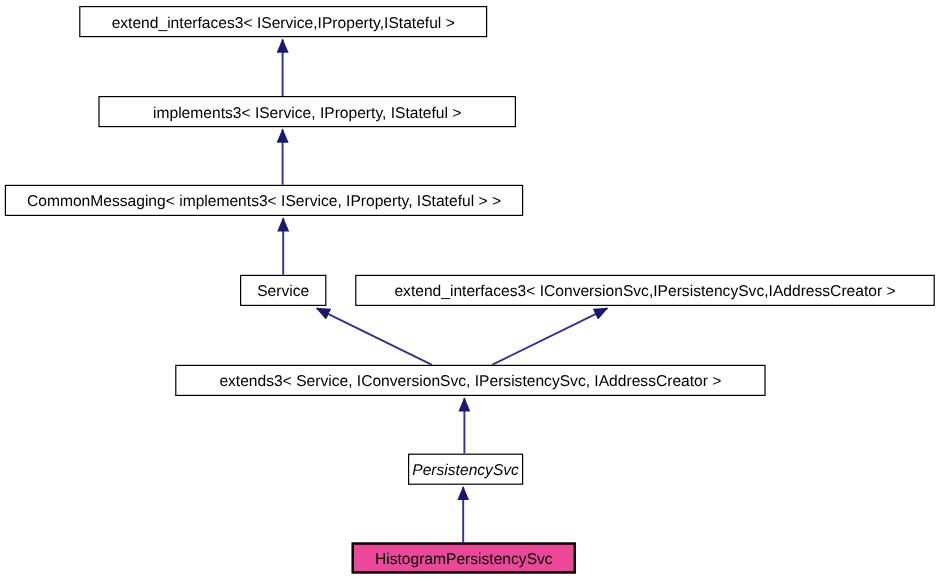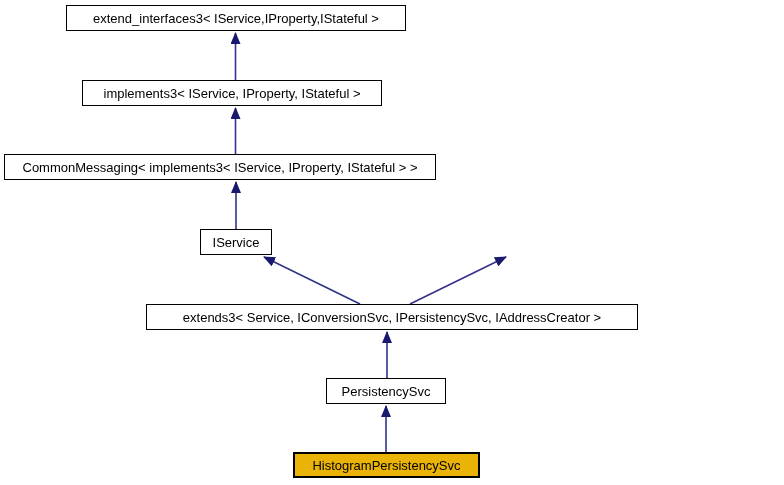--- a/index.html
+++ b/index.html
@@ -23,31 +23,31 @@
     background: #ffffff;
     color: #000000;
     display: flex;
     align-items: center;
     justify-content: center;
     font-size: 13px;
     white-space: nowrap;
     cursor: pointer;
   }
   .node.highlighted {
-    background: #eab308;
+    background: #ec4899;
     border-width: 2px;
     cursor: default;
   }
   #n0 { left: 66px;  top: 5px;   width: 340px; }
-  #n1 { left: 82px;  top: 80px;  width: 300px; text-align: right; }
+  #n1 { left: 82px;  top: 80px;  width: 348px; text-align: right; }
   #n2 { left: 4px;   top: 154px; width: 432px; }
   #n3 { left: 200px; top: 229px; width: 72px;  }
   #n4 { left: 296px; top: 229px; width: 483px; }
   #n5 { left: 146px; top: 304px; width: 492px; }
-  #n6 { left: 326px; top: 378px; width: 120px; }
+  #n6 { left: 340px; top: 378px; width: 96px; font-style: italic; }
   #n7 { left: 293px; top: 452px; width: 187px; }
   .edges-layer {
     position: absolute;
     left: 0;
     top: 0;
     width: 784px;
     height: 485px;
     pointer-events: none;
   }
   .edge {
@@ -75,22 +75,23 @@
     <line class="edge" x1="387" y1="378" x2="387" y2="332" marker-end="url(#arrowhead)"></line>
     <line class="edge" x1="386" y1="452" x2="386" y2="406" marker-end="url(#arrowhead)"></line>
   </svg>
 
   <div id="n0" class="node">extend_interfaces3&lt; IService,IProperty,IStateful &gt;</div>
 
   <div id="n1" class="node">implements3&lt; IService, IProperty, IStateful &gt;</div>
 
   <div id="n2" class="node">CommonMessaging&lt; implements3&lt; IService, IProperty, IStateful &gt; &gt;</div>
 
-  <div id="n3" class="node">IService</div>
+  <div id="n3" class="node">Service</div>
 
+  <div id="n4" class="node">extend_interfaces3&lt; IConversionSvc,IPersistencySvc,IAddressCreator &gt;</div>
 
   <div id="n5" class="node">extends3&lt; Service, IConversionSvc, IPersistencySvc, IAddressCreator &gt;</div>
 
   <div id="n6" class="node">PersistencySvc</div>
 
   <div id="n7" class="node highlighted">HistogramPersistencySvc</div>
 
 </div>
 
 </body></html>

